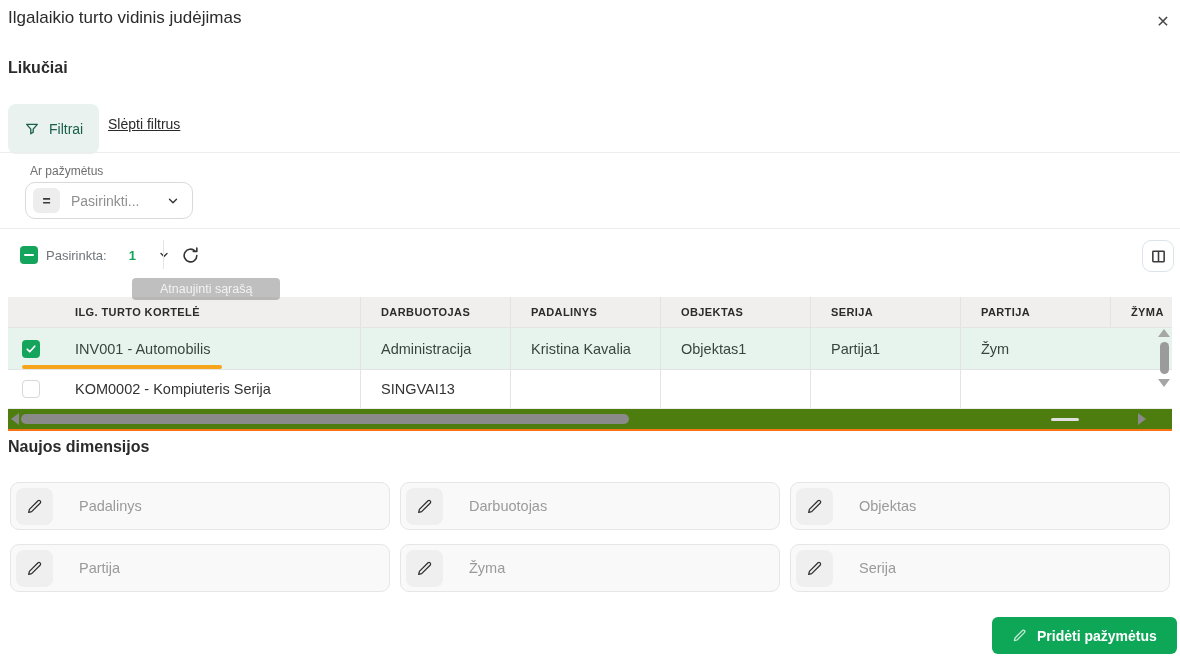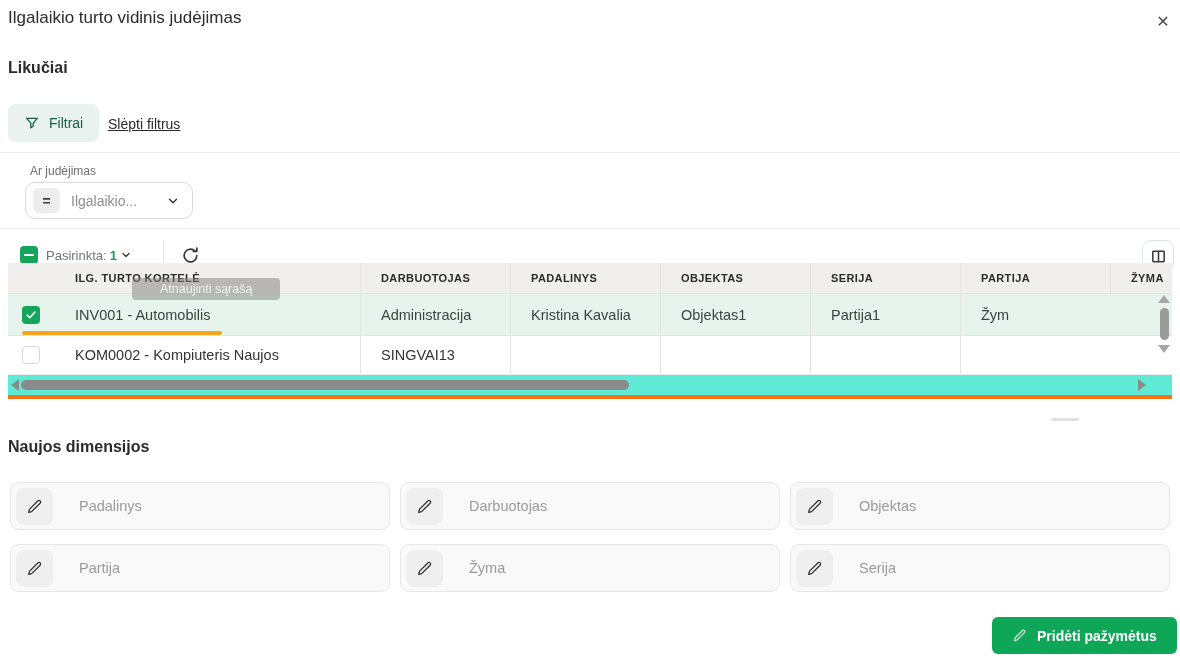--- a/index.html
+++ b/index.html
@@ -6,49 +6,49 @@
   .stage{position:relative;width:1180px;height:661px;background:#fff;overflow:hidden;color:#2d2d2d;}
 
   .abs{position:absolute;}
   .modal-title{left:8px;top:8px;font-size:17px;font-weight:400;color:#2b2b2b;}
   .close-btn{left:1150px;top:8px;width:26px;height:26px;display:flex;align-items:center;justify-content:center;
              font-size:16px;color:#4a4a4a;cursor:pointer;}
   .section-heading{font-size:16px;font-weight:700;color:#2b2b2b;}
   .h-likuciai{left:8px;top:59px;}
   .h-dimensijos{left:8px;top:438px;}
 
-  .filtrai-btn{left:8px;top:104px;height:38px;padding:0 16px;background:#e9f2ee;border-radius:8px;
+  .filtrai-btn{left:8px;top:104px;height:38px;padding:6px 16px;background:#e9f2ee;border-radius:8px;
                display:flex;align-items:center;gap:9px;color:#19604b;font-size:14px;font-weight:500;cursor:pointer;}
   .hide-link{left:108px;top:116px;font-size:14px;color:#2a2a2a;text-decoration:underline;cursor:pointer;}
 
   .divider{left:0;width:1180px;height:1px;background:#ededed;}
   .div1{top:152px;} .div2{top:228px;}
 
   .filter-label{left:30px;top:164px;font-size:12px;color:#6f6f6f;}
   .filter-select{left:25px;top:182px;width:168px;height:37px;border:1px solid #d9d9d9;border-radius:10px;
                  background:#fff;display:flex;align-items:center;padding:0 12px 0 7px;gap:11px;box-sizing:border-box;cursor:pointer;}
   .op-box{width:27px;height:25px;background:#ededed;border-radius:6px;display:flex;align-items:center;justify-content:center;
           font-size:14px;font-weight:700;color:#3a3a3a;}
   .sel-text{color:#8f8f8f;font-size:14px;}
   .ml-auto{margin-left:auto;}
 
   .toolbar-check{left:20px;top:246px;width:18px;height:18px;background:#14a45c;border-radius:4px;
                  display:flex;align-items:center;justify-content:center;cursor:pointer;}
   .minus-bar{width:10px;height:2.5px;background:#fff;border-radius:2px;}
-  .selected-group{left:46px;top:244px;height:22px;display:flex;align-items:center;gap:3px;font-size:13px;color:#70757a;cursor:pointer;}
+  .selected-group{left:46px;top:244px;height:22px;display:flex;align-items:center;gap:22px;font-size:13px;color:#70757a;cursor:pointer;}
   .selected-count{color:#14a45c;font-weight:700;}
   .tb-divider{left:163px;top:240px;width:1px;height:29px;background:#e4e4e4;}
   .refresh-btn{left:178px;top:243px;width:24px;height:24px;display:flex;align-items:center;justify-content:center;cursor:pointer;}
   .columns-btn{left:1142px;top:240px;width:32px;height:32px;border:1px solid #dbe4ea;border-radius:9px;background:#fff;
                display:flex;align-items:center;justify-content:center;box-sizing:border-box;cursor:pointer;}
 
   .tooltip{left:132px;top:278px;padding:4px 28px;background:rgba(128,128,128,0.5);color:rgba(255,255,255,0.8);
            border-radius:4px;font-size:12.5px;z-index:6;white-space:nowrap;}
 
-  .table{left:8px;top:263px;width:1164px;background:#5eead4;border-bottom:4px solid #f97316;}
+  .table{left:8px;top:297px;width:1164px;background:#4d7c0f;border-bottom:2px solid #f97316;}
   .t-row{display:flex;width:1164px;box-sizing:border-box;}
   .t-head{height:30px;background:#f0efed;align-items:center;}
   .t-cell{box-sizing:border-box;padding-left:20px;overflow:hidden;white-space:nowrap;display:flex;align-items:center;height:100%;}
   .t-cell.c0{width:352px;padding-left:67px;}
   .t-cell.c1,.t-cell.c2,.t-cell.c3,.t-cell.c4,.t-cell.c5{width:150px;border-left:1px solid #e3e3e3;}
   .t-cell.c6{width:62px;border-left:1px solid #e3e3e3;}
   .t-head .t-cell{font-size:11px;font-weight:700;letter-spacing:0.4px;color:#2b2b2b;}
   .t-body-row{position:relative;font-size:14.5px;color:#37453f;border-top:1px solid #e4e4e4;}
   .row-selected{height:42px;background:#e7f4ee;}
   .row-plain{height:39px;background:#fff;color:#333;}
@@ -97,24 +97,24 @@
       <svg width="16" height="16" viewBox="0 0 24 24" fill="none" stroke="#19604b" stroke-width="2" stroke-linejoin="round">
           <path d="M4 5h16l-6.2 7.2v4.6l-3.6 2.4v-7z"></path>
         </svg>
     </span>
     <span>Filtrai</span>
   </div>
   <div class="abs hide-link">Slėpti filtrus</div>
 
   <div class="abs divider div1"></div>
 
-  <div class="abs filter-label">Ar judėjimas</div>
+  <div class="abs filter-label">Ar pažymėtus</div>
   <div class="abs filter-select">
     <span class="op-box">=</span>
-    <span class="sel-text">Ilgalaikio...</span>
+    <span class="sel-text">Pasirinkti...</span>
     <span class="ml-auto">
       <svg width="14" height="14" viewBox="0 0 24 24" fill="none" stroke="#333" stroke-width="2.4" stroke-linecap="round" stroke-linejoin="round">
           <polyline points="6 9 12 15 18 9"></polyline>
         </svg>
     </span>
   </div>
 
   <div class="abs divider div2"></div>
 
   <div class="abs toolbar-check">
@@ -166,21 +166,21 @@
       <div class="t-cell c0">INV001 - Automobilis</div>
       <div class="t-cell c2">Administracija</div>
       <div class="t-cell c1">Kristina Kavalia</div>
       <div class="t-cell c3">Objektas1</div>
       <div class="t-cell c5">Partija1</div>
       <div class="t-cell c6">Žym</div>
     </div>
 
     <div class="t-row t-body-row row-plain">
       <div class="row-check unchecked"></div>
-      <div class="t-cell c0">KOM0002 - Kompiuteris Naujos</div>
+      <div class="t-cell c0">KOM0002 - Kompiuteris Serija</div>
       <div class="t-cell c2">SINGVAI13</div>
       <div class="t-cell c3"></div>
       <div class="t-cell c4"></div>
       <div class="t-cell c5"></div>
       <div class="t-cell c6"></div>
     </div>
 
     <div class="v-scroll">
       <div class="tri-up"></div>
       <div class="v-thumb"></div>

